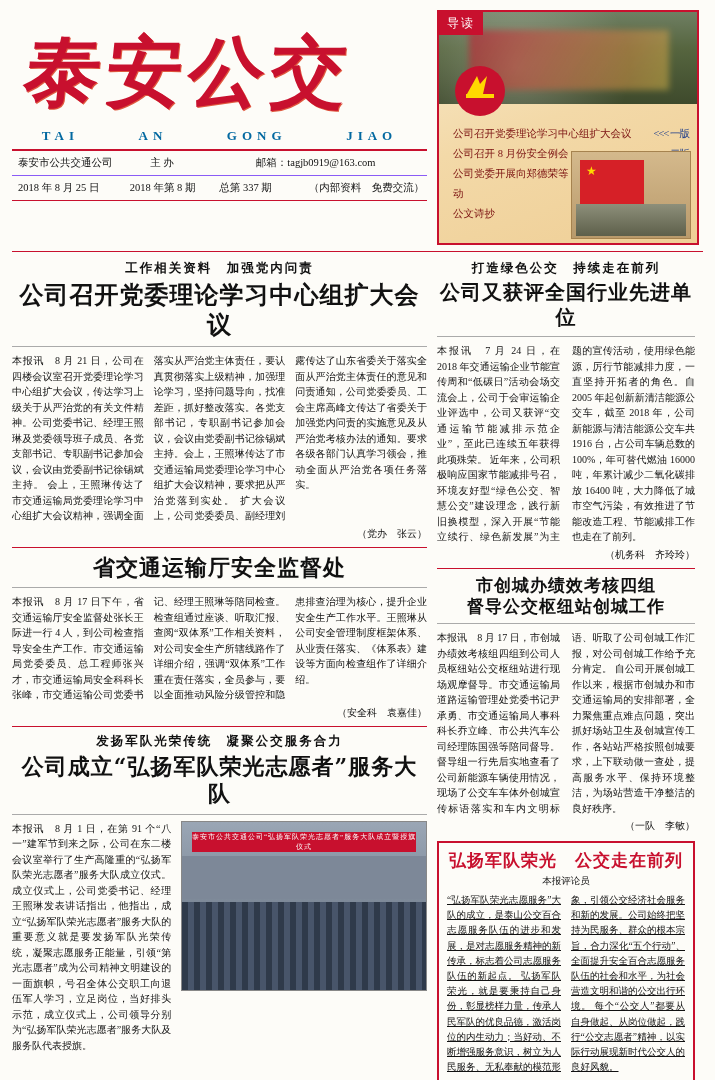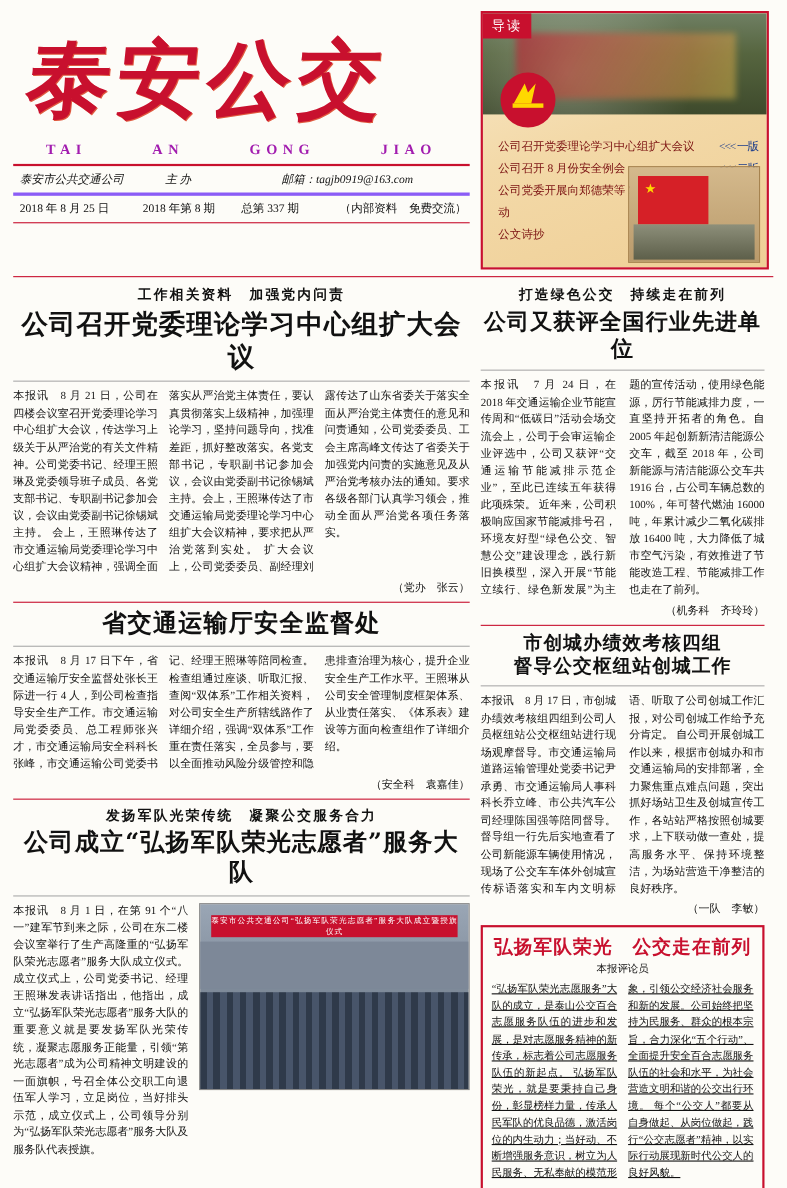--- a/index.html
+++ b/index.html
@@ -15,26 +15,26 @@
   .mast-left{width:415px;position:relative;}
   .logo-cn{
     font-family:"DejaVu Serif",serif;
     font-size:76px;color:#c8102e;font-weight:bold;letter-spacing:6px;
     line-height:1.05;padding-top:22px;padding-left:14px;
     transform:skewX(-6deg);
     text-shadow:1px 1px 0 #e0593f;
   }
   .logo-pinyin{
     margin-top:16px;display:flex;justify-content:space-around;
-    color:#a21caf;font-size:13px;letter-spacing:5px;font-weight:bold;
+    color:#0369a1;font-size:13px;letter-spacing:5px;font-weight:bold;
     border-bottom:2px solid #c8102e;padding-bottom:5px;
   }
   .mast-info{border-bottom:1px solid #c8102e;font-size:10.5px;}
   .mast-info .row{display:flex;padding:5px 2px;}
-  .mast-info .row.r1{border-bottom:3px solid #8b5cf6;font-style:italic;}
+  .mast-info .row.r1{border-bottom:1px solid #8b5cf6;}
   .mast-info .c{flex:1;text-align:left;}
   .mast-info .c.left{flex:1.25;text-align:left;padding-left:4px;}
 
   .mast-right{
     width:258px;border:2px solid #c8102e;position:relative;
     background:linear-gradient(160deg,#f8e9c9 0%,#f3d9a8 45%,#efcf96 100%);
     overflow:hidden;
   }
   .guidu{
     position:absolute;left:0;top:0;background:#c8102e;color:#fff;

